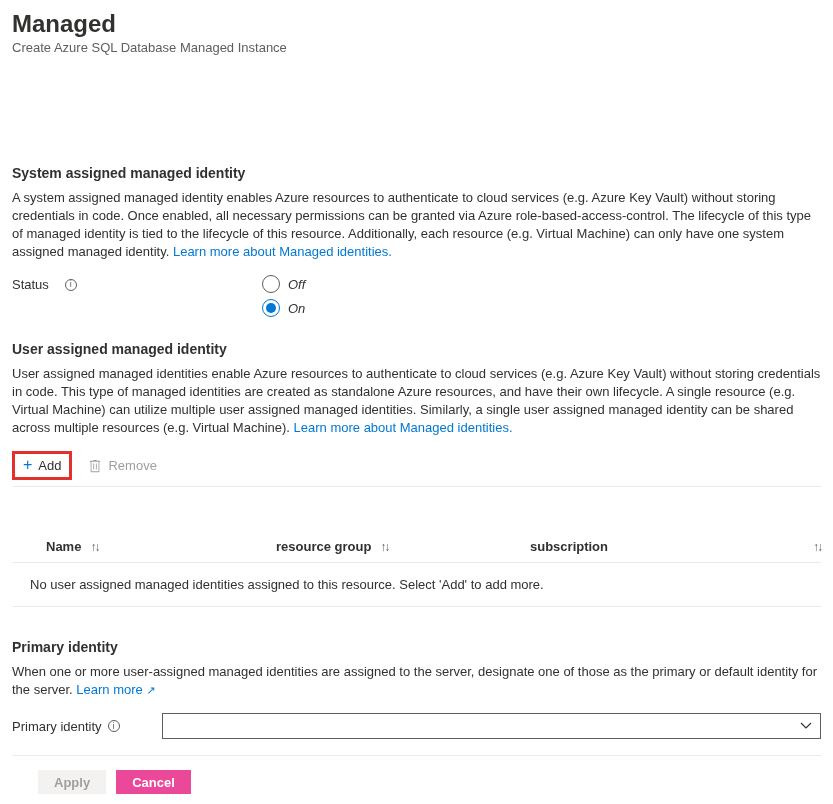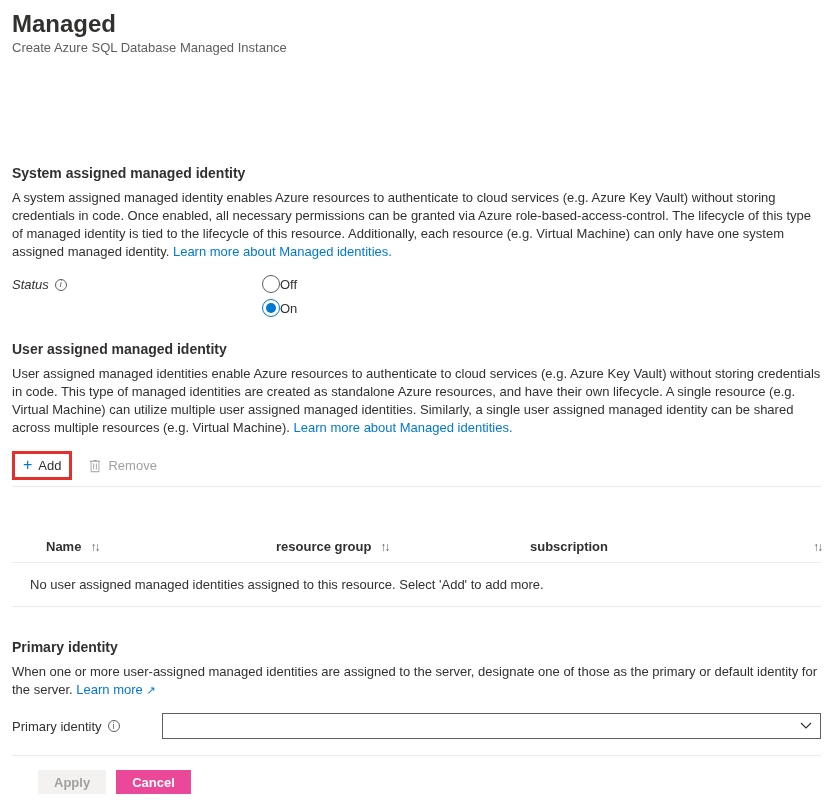--- a/index.html
+++ b/index.html
@@ -36,39 +36,38 @@
   }
   a.link { color: #0078d4; text-decoration: none; }
   .status-row {
     display: flex;
     align-items: flex-start;
     margin-bottom: 24px;
   }
   .status-label {
     display: flex;
     align-items: center;
-    gap: 6px;
+    gap: 16px;
     width: 250px;
     padding-top: 2px;
-    font-style: italic;
   }
   .info-icon {
     display: inline-flex;
     width: 12px;
     height: 12px;
     border: 1px solid #605e5c;
     border-radius: 50%;
     align-items: center;
     justify-content: center;
     font-size: 9px;
     line-height: 1;
     color: #605e5c;
   }
   .radio-group { display: flex; flex-direction: column; gap: 6px; }
-  .radio-option { display: flex; align-items: center; cursor: pointer; }
+  .radio-option { display: flex; align-items: center; gap: 8px; cursor: pointer; font-style: italic; }
   .radio-outer {
     width: 18px; height: 18px;
     border: 1px solid #605e5c;
     border-radius: 50%;
     display: flex; align-items: center; justify-content: center;
   }
   .radio-outer.selected { border: 1px solid #0078d4; }
   .radio-inner {
     width: 10px; height: 10px;
     background: #0078d4;

